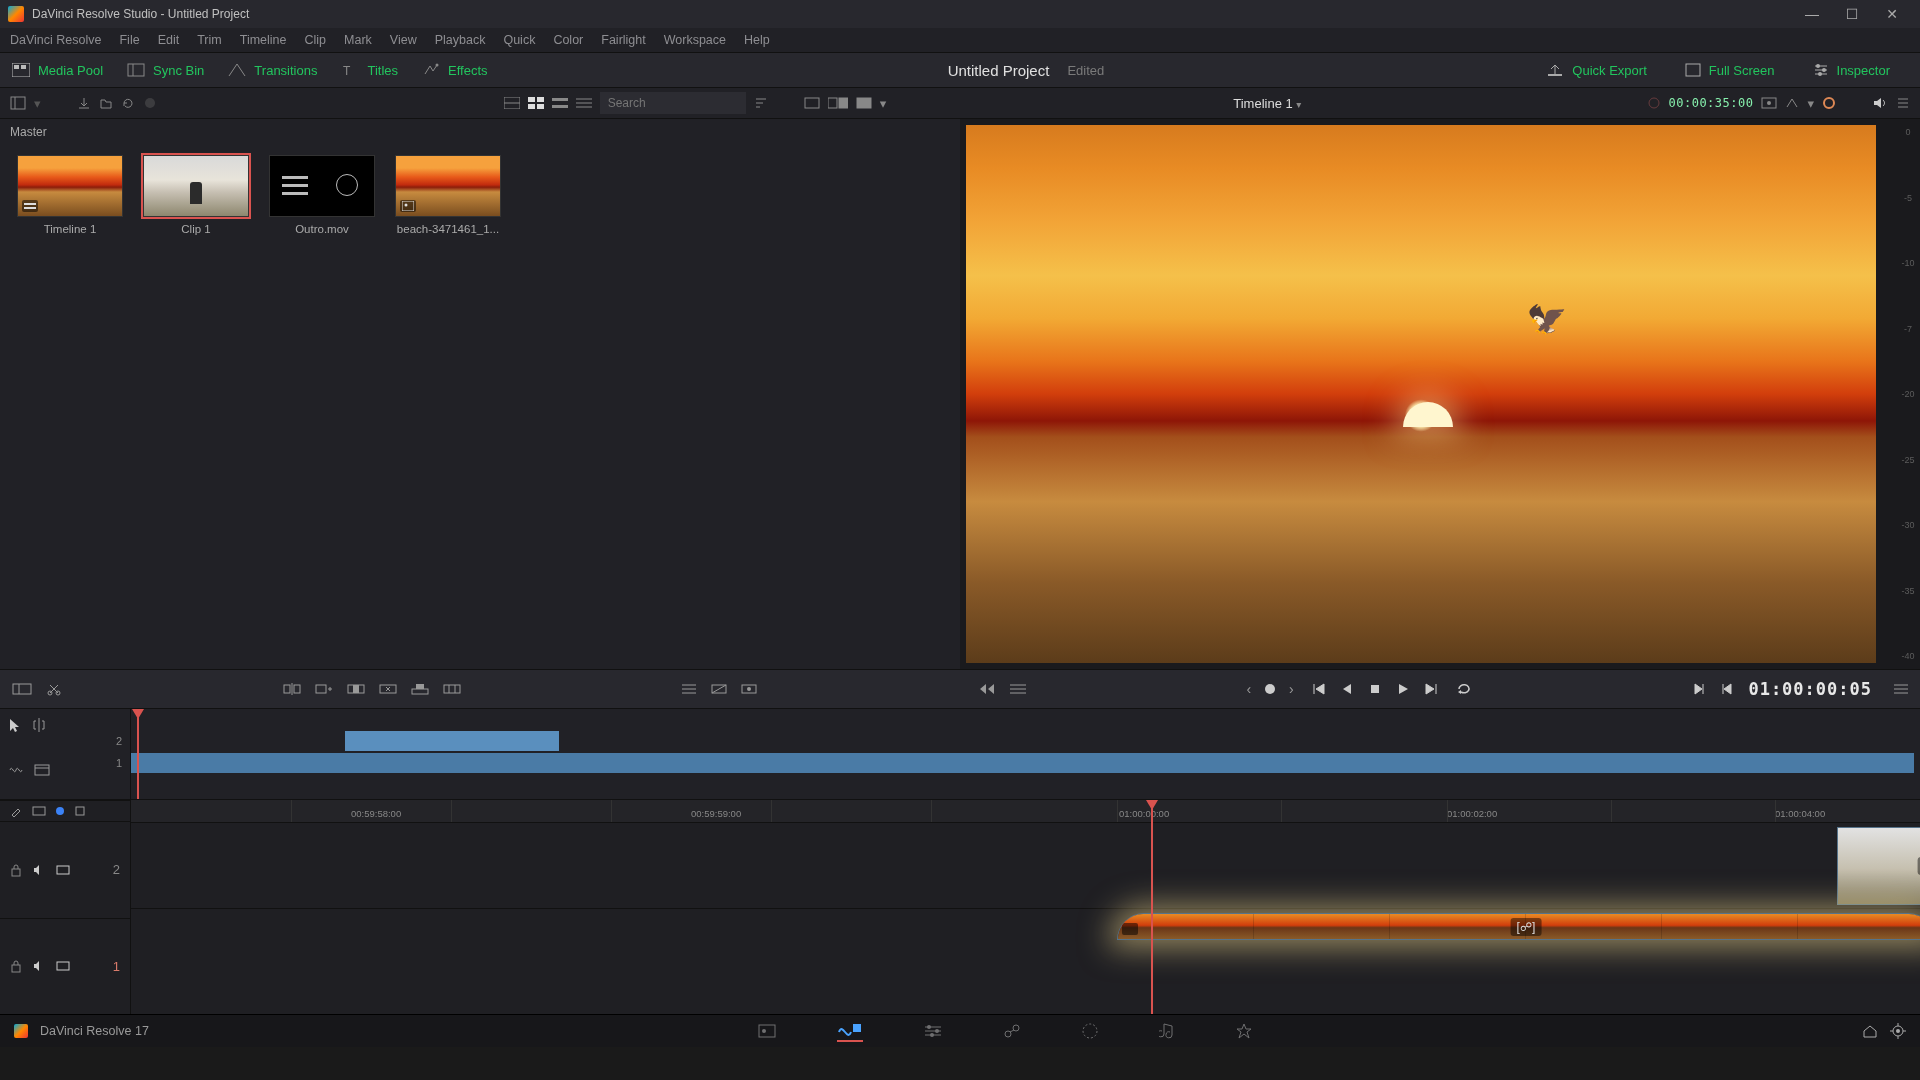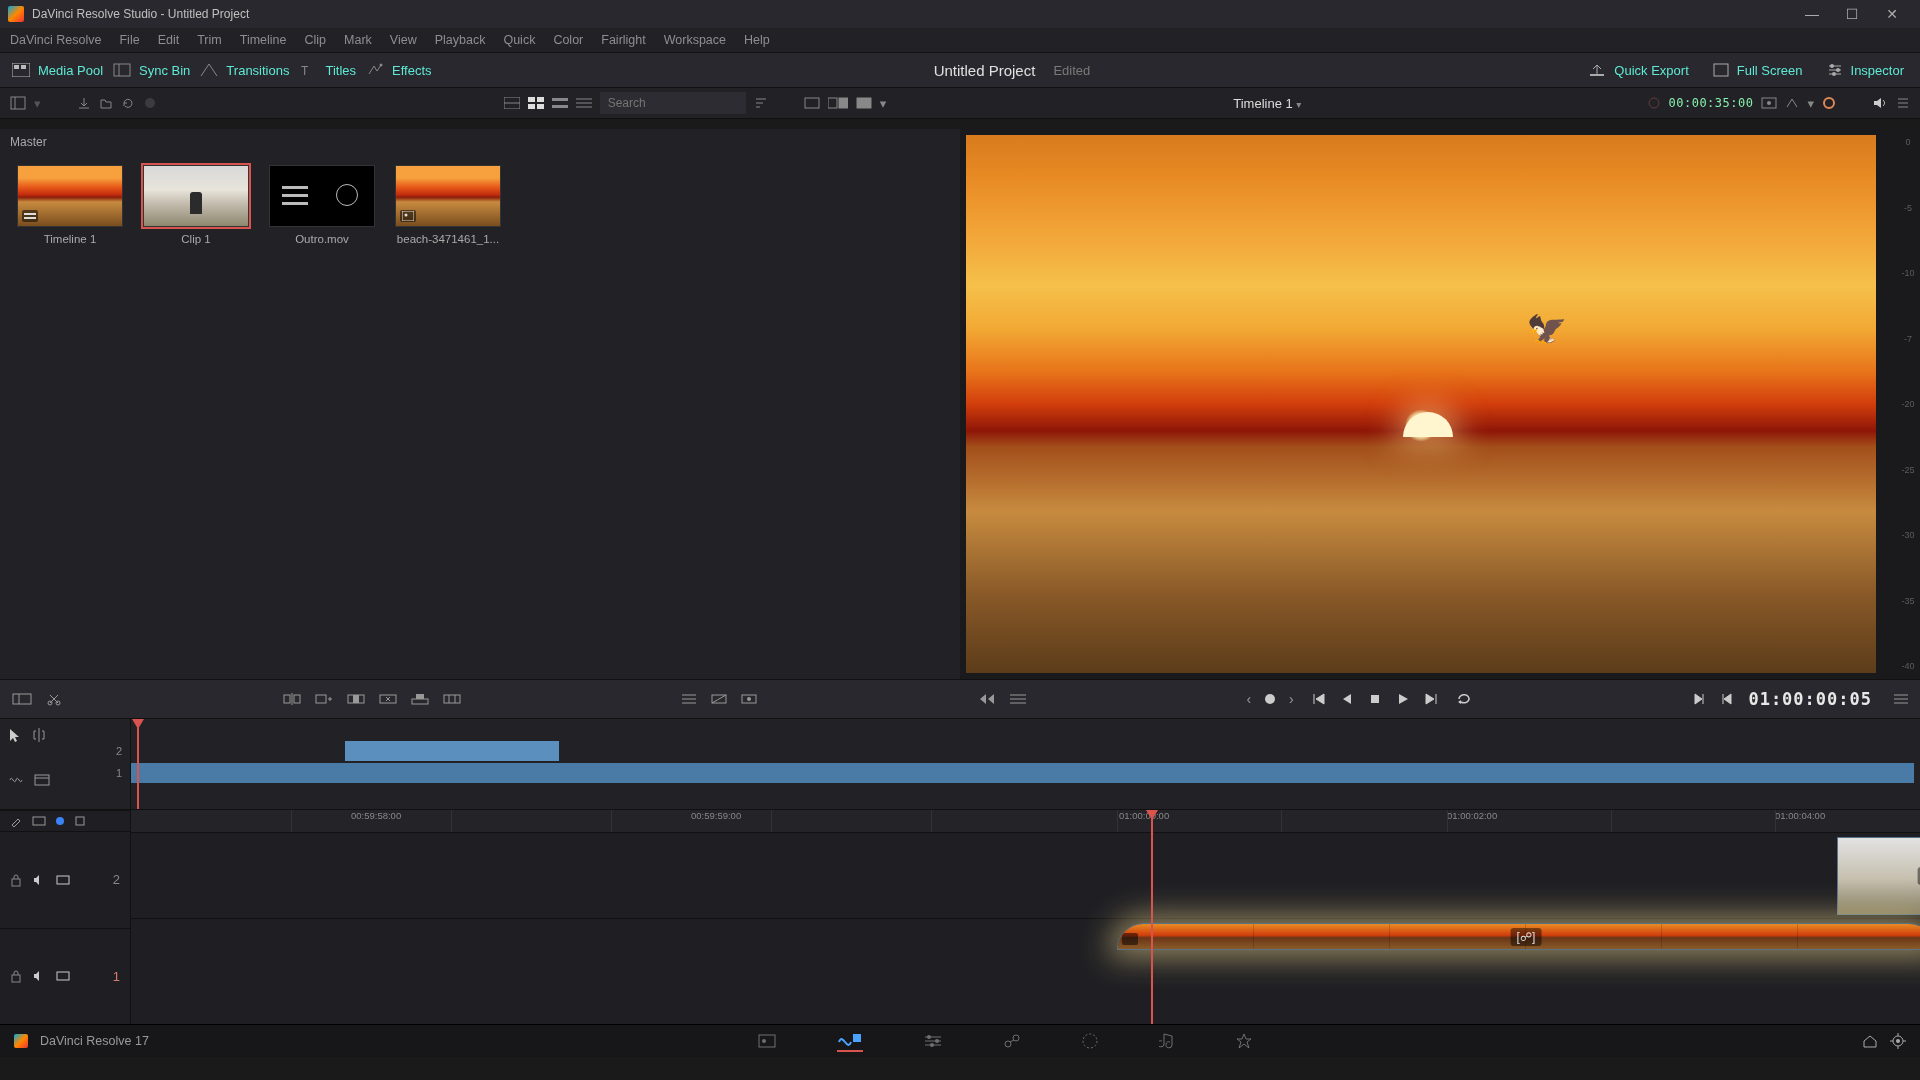--- a/index.html
+++ b/index.html
@@ -44,21 +44,21 @@
   .toolbar {
     height: 34px;
     background: #28282e;
     display: flex;
     align-items: center;
     padding: 0 12px;
     gap: 6px;
     border-top: 1px solid #111;
     border-bottom: 1px solid #111;
   }
-  .toolbar .group { display: flex; align-items: center; gap: 8px; margin-right: 4px; color:#5eead4; }
+  .toolbar .group { display: flex; align-items: center; gap: 8px; margin-right: 18px; color:#22c55e; }
   .toolbar .group svg, .toolbar .ico { flex: none; }
   .toolbar .center { flex: 1; display:flex; justify-content:center; align-items:center; gap:18px; }
   .toolbar .title { color:#e0e0e0; font-size:15px; }
   .toolbar .edited { color:#7a7a7a; font-size:13px; }
   .toolbar .right { display:flex; align-items:center; gap:20px; margin-left:auto; }
 
   .subtoolbar {
     height: 30px;
     background: #212126;
     display: flex;
@@ -76,21 +76,20 @@
     padding: 4px 8px;
     width: 130px;
     font-size: 12px;
   }
   .subtoolbar .tc { color:#86efac; font-family:monospace; font-size:12px; letter-spacing:0.5px;}
   .subtoolbar .tlname { color:#ddd; font-size:13px;}
 
   .main {
     display: flex;
     height: 550px;
-    margin-top: 10px;
   }
   .mediapool {
     width: 960px;
     background: #212126;
     display: flex;
     flex-direction: column;
   }
   .mediapool .hdr {
     padding: 6px 10px;
     color: #aaa;
@@ -194,21 +193,21 @@
     flex:1;
     background:#1f1f23;
     display:flex;
     height: 214px;
   }
   .timeline .lefthdr{width:130px;border-right:1px solid #111;display:flex;flex-direction:column;}
   .timeline .lefthdr .row{flex:1;display:flex;align-items:center;justify-content:flex-start;gap:10px;padding:0 10px;border-top:1px solid #111;color:#888;}
   .timeline .lefthdr .row.mini{flex:0 0 20px;}
   .timeline .body{flex:1;position:relative;overflow:hidden;}
   .timeline .ruler2{height:22px;position:relative;background:#242428;}
-  .timeline .ruler2 .tick{position:absolute;top:0;font-size:9.5px;color:#888;}
+  .timeline .ruler2 .tick{position:absolute;top:8px;font-size:9.5px;color:#888;}
   .timeline .ruler2 .gt{position:absolute;top:0;bottom:0;width:1px;background:#333;}
   .timeline .ph2{position:absolute;left:1020px;top:0;bottom:0;width:2px;background:#d9534f;z-index:5;}
   .timeline .ph2::before{content:"";position:absolute;top:0;left:-5px;width:12px;height:10px;background:#d9534f;clip-path:polygon(0 0,100% 0,50% 100%);}
   .timeline .trk2{position:absolute;left:0;right:0;height:86px;border-top:1px solid #111;}
   .timeline .trk2.v2{top:22px;}
   .timeline .trk2.v1{top:108px;}
   .cliprect{position:absolute;top:4px;bottom:4px;border:1px solid #56738a;background:#2d2d32;overflow:hidden;}
   .cliprect.sun{left:986px;width:816px;}
   .cliprect.sun .strip{position:absolute;inset:0;display:flex;}
   .cliprect.sun .strip div{flex:1;background:linear-gradient(to bottom,#e88b24 0%,#d23e0c 45%,#6b3617 55%,#8a5a28 100%);border-right:1px solid rgba(0,0,0,.15);}

